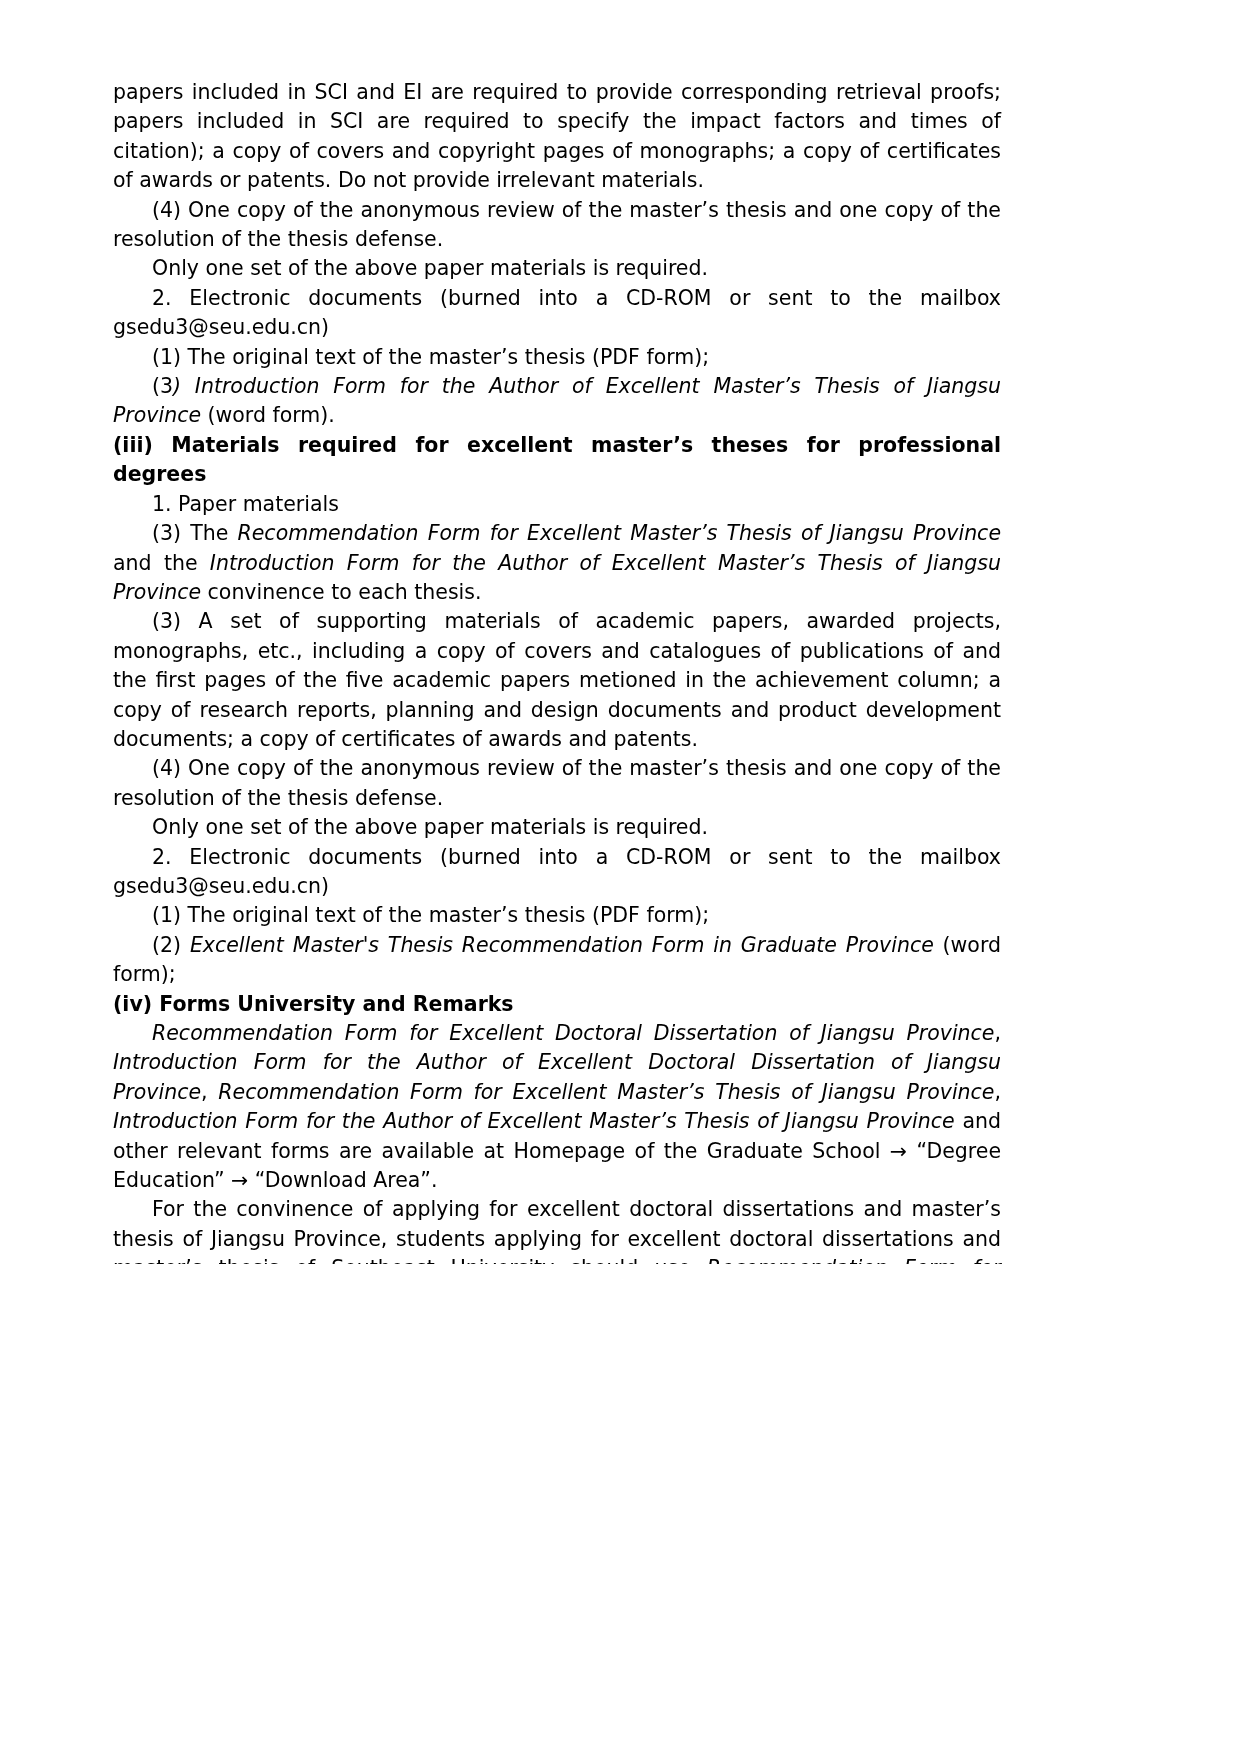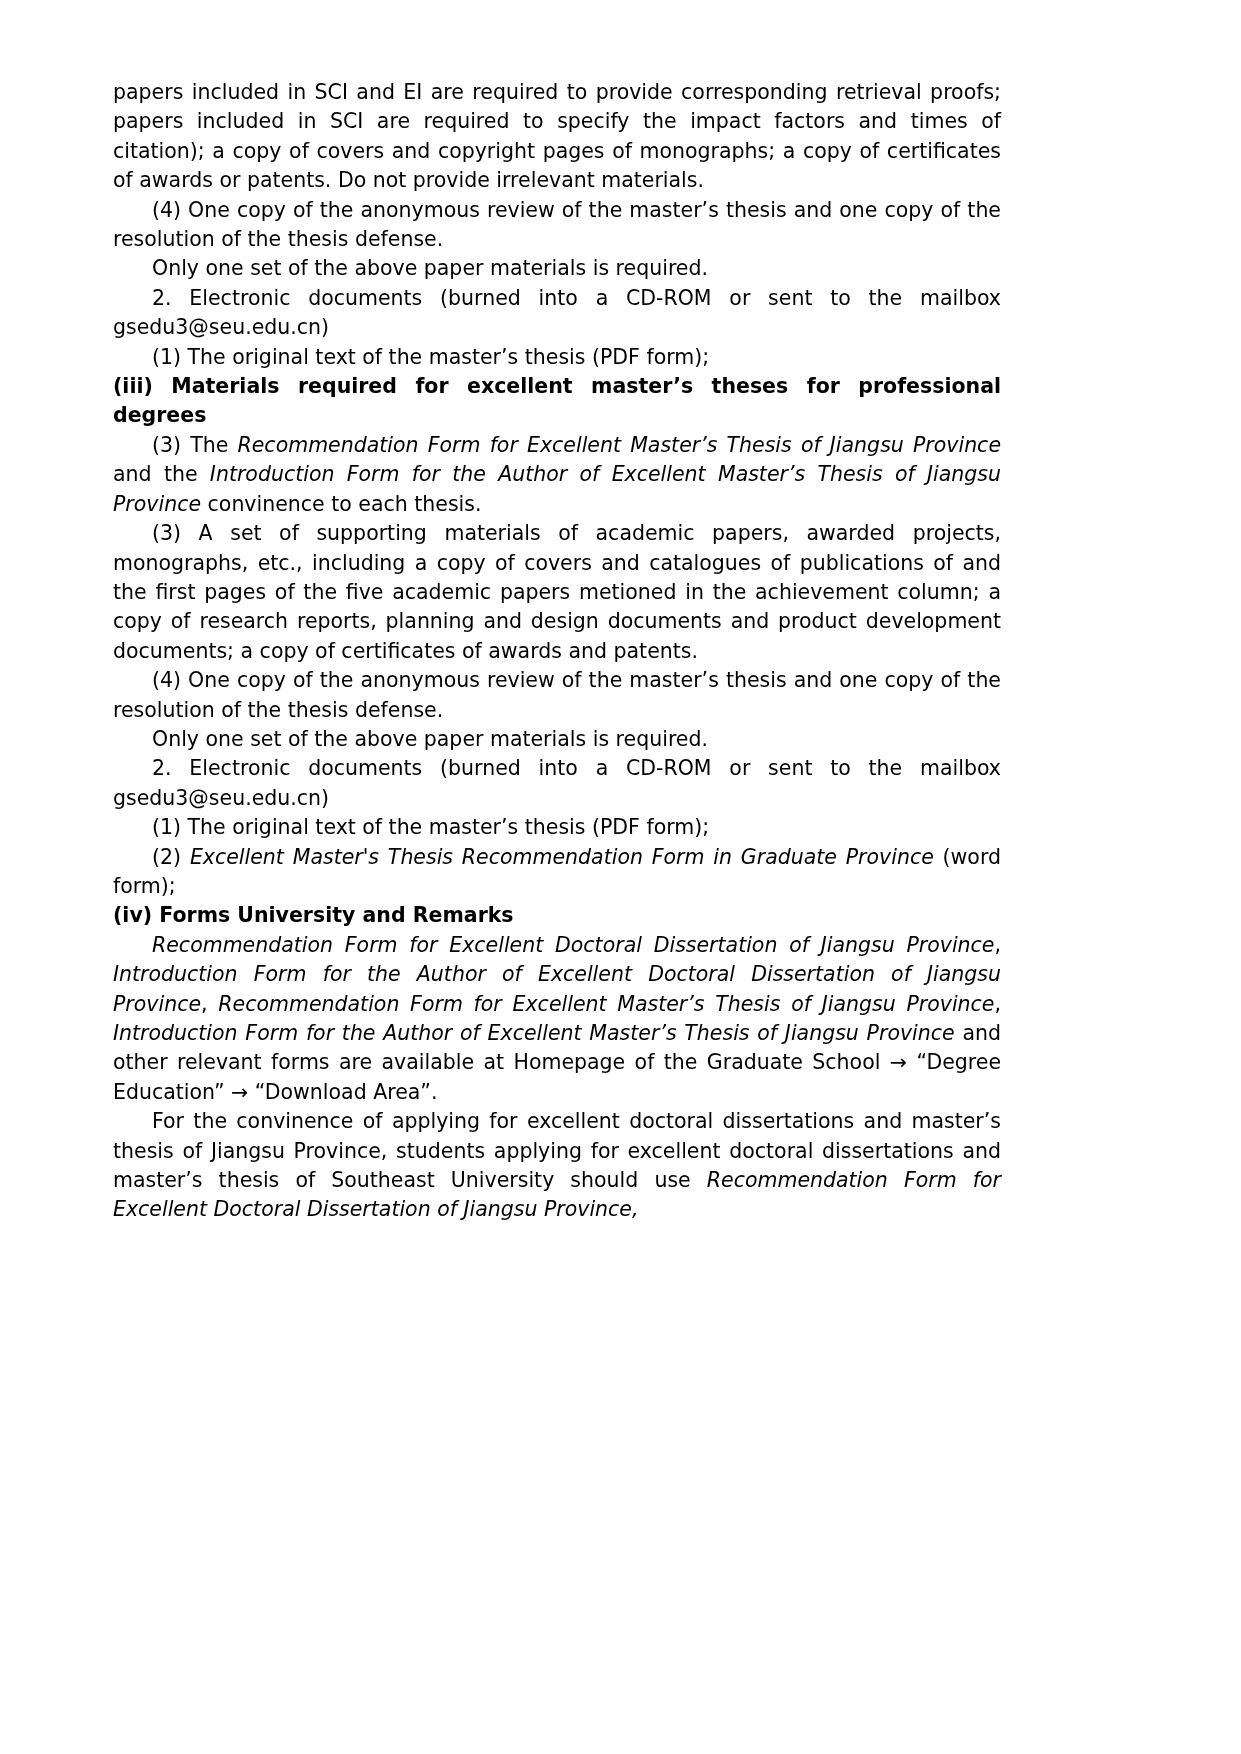--- a/index.html
+++ b/index.html
@@ -39,21 +39,23 @@
 </head>
 <body>
 
 <div class="page">
   <div class="doc-body">
       <p class=""><span>papers included in SCI and EI are required to provide corresponding retrieval proofs; papers included in SCI are required to specify the impact factors and times of citation); a copy of covers and copyright pages of monographs; a copy of certificates of awards or patents. Do not provide irrelevant materials.</span></p>
       <p class="indent"><span>(4) One copy of the anonymous review of the master’s thesis and one copy of the resolution of the thesis defense.</span></p>
       <p class="indent"><span>Only one set of the above paper materials is required.</span></p>
       <p class="indent"><span>2. Electronic documents (burned into a CD-ROM or sent to the mailbox gsedu3@seu.edu.cn)</span></p>
       <p class="indent"><span>(1) The original text of the master’s thesis (PDF form);</span></p>
+      <p class="indent"><span>(3</span><span class="italic">) Introduction Form for the Author of Excellent Master’s Thesis of Jiangsu Province</span><span> (word form).</span></p>
       <p class="heading"><span>(iii) Materials required for excellent master’s theses for professional degrees</span></p>
+      <p class="indent"><span>1. Paper materials</span></p>
       <p class="indent"><span>(3) The </span><span class="italic">Recommendation Form for Excellent Master’s Thesis of Jiangsu Province</span><span> and the </span><span class="italic">Introduction Form for the Author of Excellent Master’s Thesis of Jiangsu Province</span><span> convinence to each thesis.</span></p>
       <p class="indent"><span>(3) A set of supporting materials of academic papers, awarded projects, monographs, etc., including a copy of covers and catalogues of publications of and the first pages of the five academic papers metioned in the achievement column; a copy of research reports, planning and design documents and product development documents; a copy of certificates of awards and patents.</span></p>
       <p class="indent"><span>(4) One copy of the anonymous review of the master’s thesis and one copy of the resolution of the thesis defense.</span></p>
       <p class="indent"><span>Only one set of the above paper materials is required.</span></p>
       <p class="indent"><span>2. Electronic documents (burned into a CD-ROM or sent to the mailbox gsedu3@seu.edu.cn)</span></p>
       <p class="indent"><span>(1) The original text of the master’s thesis (PDF form);</span></p>
       <p class="indent"><span>(2) </span><span class="italic">Excellent Master's Thesis Recommendation Form in Graduate Province</span><span> (word form);</span></p>
       <p class="heading"><span>(iv) Forms University and Remarks</span></p>
       <p class="indent"><span class="italic">Recommendation Form for Excellent Doctoral Dissertation of Jiangsu Province</span><span>, </span><span class="italic">Introduction Form for the Author of Excellent Doctoral Dissertation of Jiangsu Province</span><span>, </span><span class="italic">Recommendation Form for Excellent Master’s Thesis of Jiangsu Province</span><span>, </span><span class="italic">Introduction Form for the Author of Excellent Master’s Thesis of Jiangsu Province</span><span> and other relevant forms are available at Homepage of the Graduate School → “Degree Education” → “Download Area”.</span></p>
       <p class="indent"><span>For the convinence of applying for excellent doctoral dissertations and master’s thesis of Jiangsu Province, students applying for excellent doctoral dissertations and master’s thesis of Southeast University should use </span><span class="italic">Recommendation Form for Excellent Doctoral Dissertation of Jiangsu Province,</span></p>

